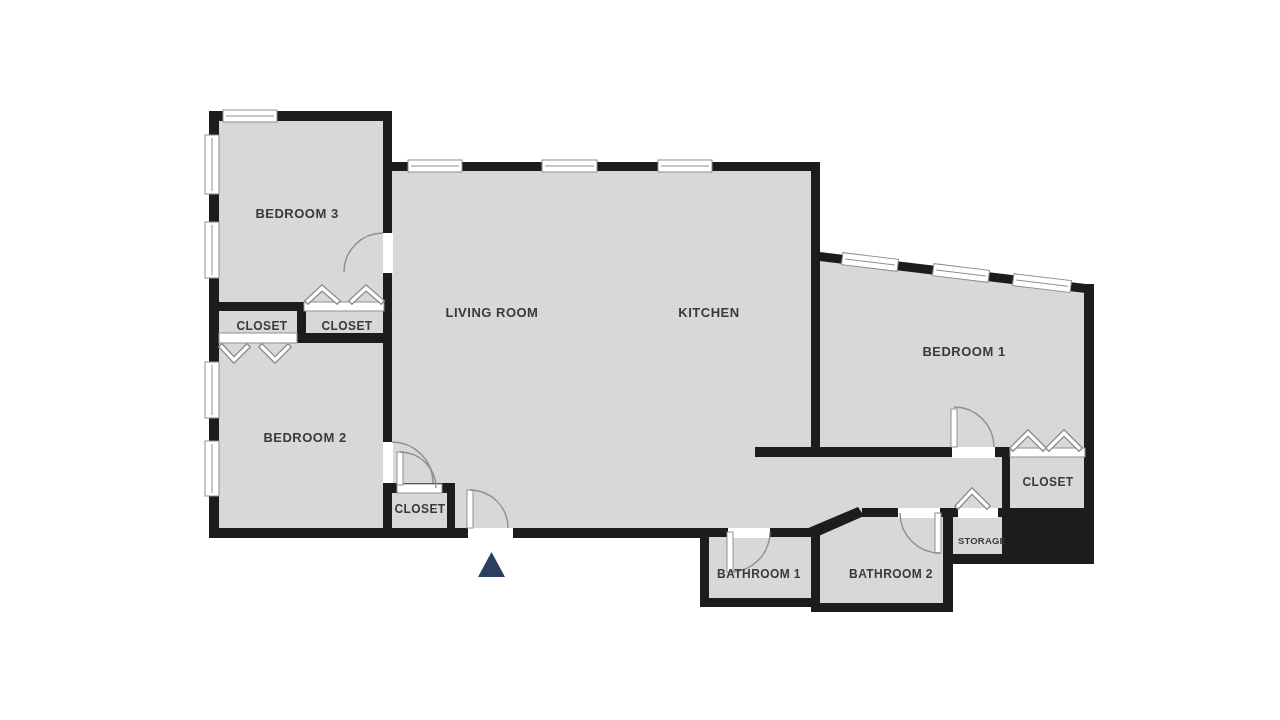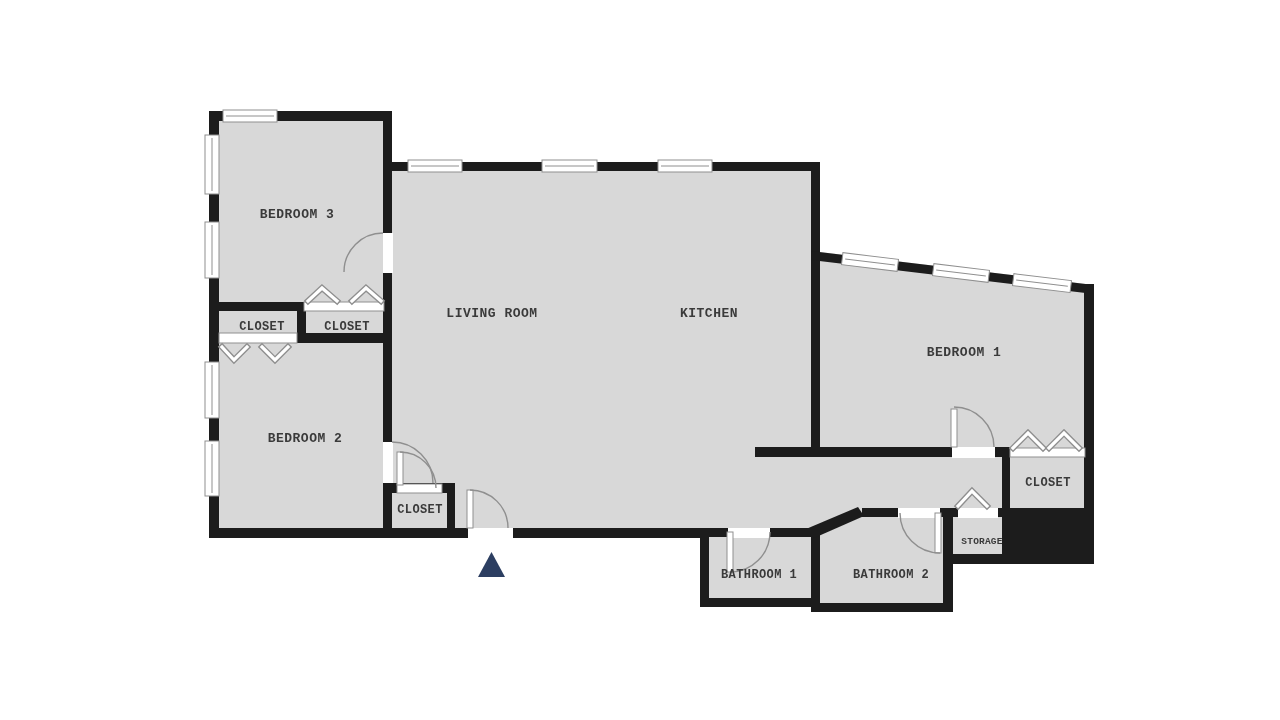--- a/index.html
+++ b/index.html
@@ -1,17 +1,17 @@
 <!DOCTYPE html>
 <html style="--bg: #ffffff; --floor: #d8d8d8; --wall: #1c1c1c; --label: #3a3a3a; --line: #8f8f8f; --entry: #2c3e61;"><head>
 <meta charset="utf-8">
 <style>
   html,body{margin:0;padding:0;background:#fff;}
   .stage{position:relative;width:1280px;height:720px;background:var(--bg,#fff);overflow:hidden;
-         font-family:Liberation Mono, monospace;}
+         font-family:Liberation Sans, sans-serif;}
   svg{display:block;}
   .floor{fill:var(--floor,#d8d8d8);}
   .wall{fill:var(--wall,#1c1c1c);}
   .gap{fill:#ffffff;}
   .opening{fill:#ffffff;stroke:var(--line,#8f8f8f);stroke-width:1;}
   .win-rect{fill:#ffffff;stroke:var(--line,#8f8f8f);stroke-width:1;}
   .win-line{stroke:var(--line,#8f8f8f);stroke-width:1;fill:none;}
   .leaf{fill:#ffffff;stroke:var(--line,#8f8f8f);stroke-width:1;}
   .arc{fill:none;stroke:var(--line,#8f8f8f);stroke-width:1.4;}
   .chev-outer{fill:none;stroke:var(--line,#9a9a9a);stroke-width:6;stroke-linecap:square;}

